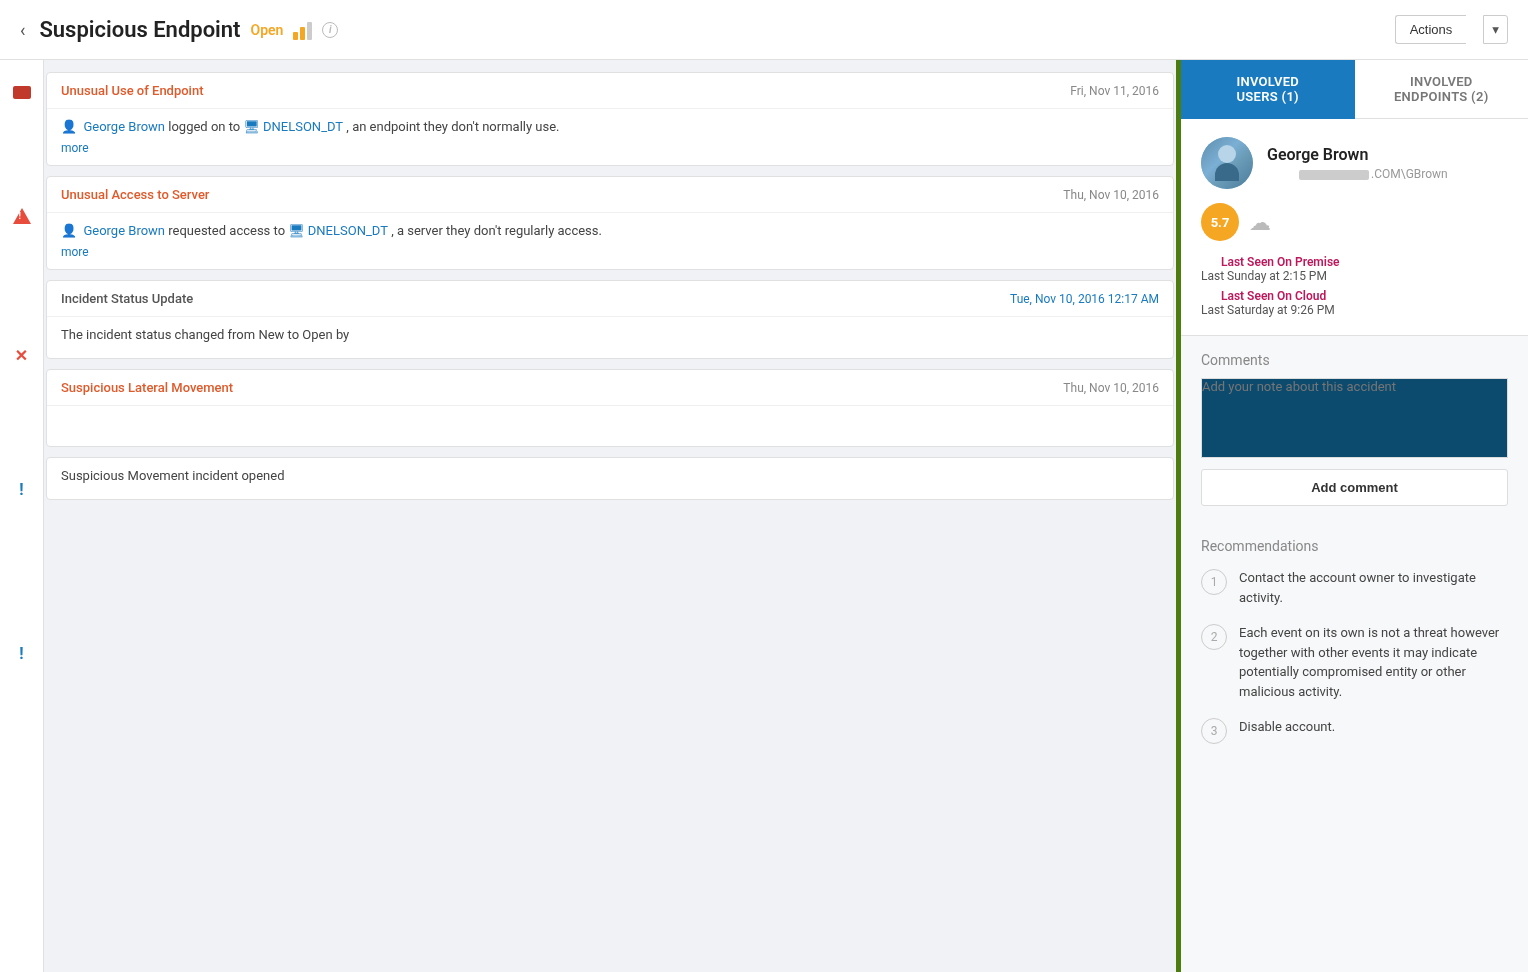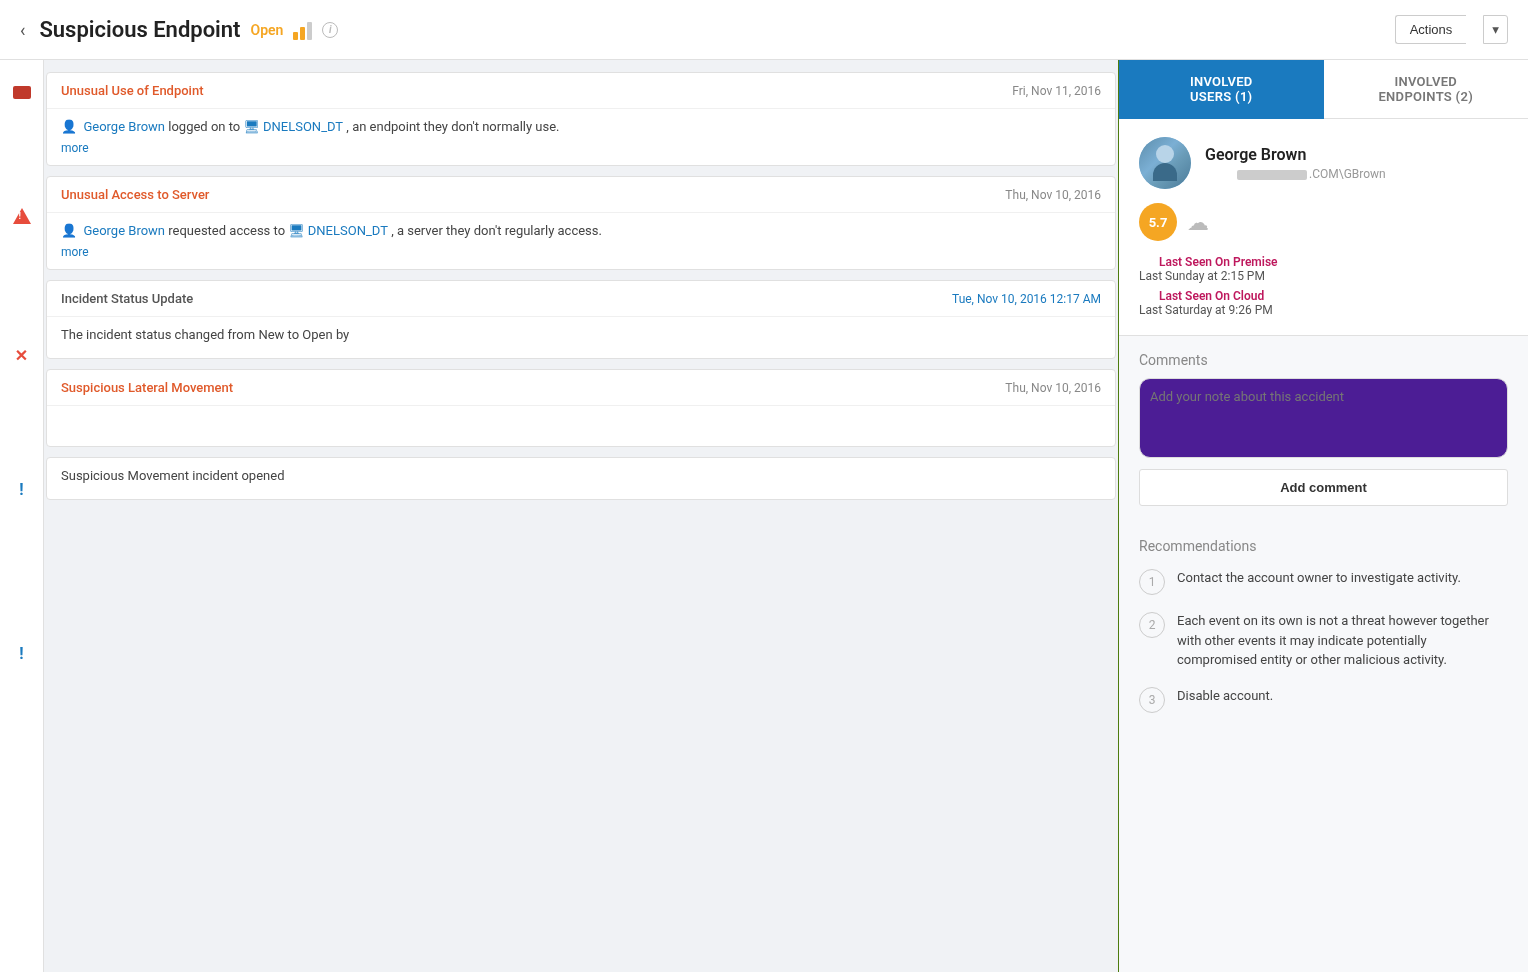--- a/index.html
+++ b/index.html
@@ -177,23 +177,23 @@
       color: #555;
       font-weight: 500;
     }
     .event-date-blue {
       color: #1a7abf;
       font-size: 12px;
     }
 
     
     .right-panel {
-      width: 410px;
+      width: 352px;
       background: #f7f8fa;
-      border-left: 1px solid #4d7c0f;
+      border-left: 5px solid #4d7c0f;
       overflow-y: auto;
       display: flex;
       flex-direction: column;
     }
 
     
     .involved-tabs {
       display: flex;
       background: #fff;
     }
@@ -344,26 +344,25 @@
     }
     .comments-title {
       font-size: 14px;
       color: #888;
       margin-bottom: 10px;
     }
     .comment-textarea {
       width: 100%;
       height: 80px;
       border: 1px solid #ddd;
-      border-radius: 11px;
-      padding: 10px;
+      border-radius: 1px;
       font-size: 13px;
       color: #999;
       resize: none;
-      background: #4c1d95;
+      background: #0c4a6e;
       font-family: inherit;
     }
     .add-comment-btn {
       width: 100%;
       padding: 10px;
       background: #fff;
       border: 1px solid #ddd;
       border-radius: 3px;
       margin-top: 8px;
       cursor: pointer;

